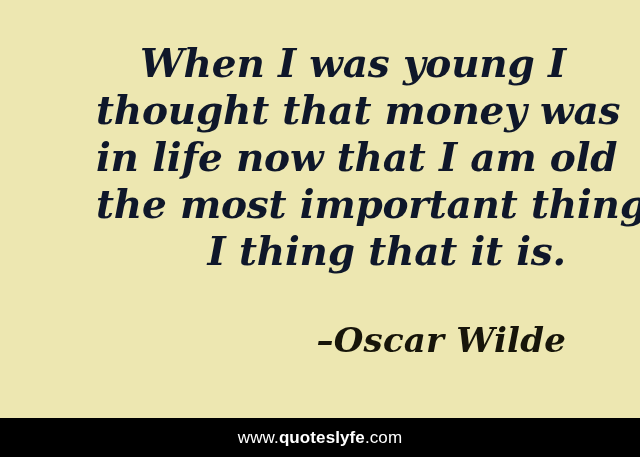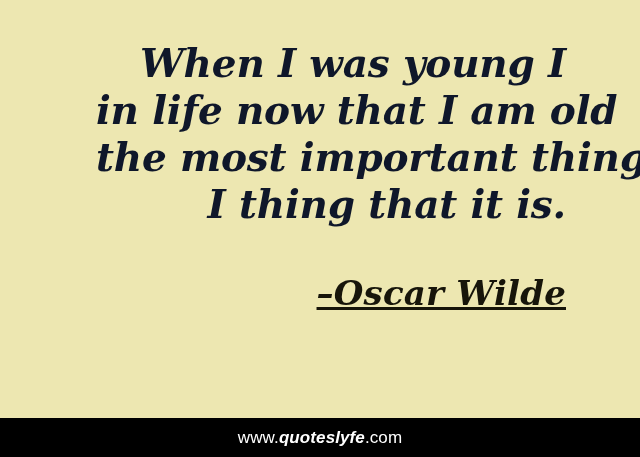--- a/index.html
+++ b/index.html
@@ -62,21 +62,20 @@
     padding-top: 44px;
     text-align: right;
     color: #17150a;
     font-family: "DejaVu Serif", "Liberation Serif", serif;
     font-style: italic;
     font-weight: bold;
     font-size: 34px;
     line-height: 42px;
     letter-spacing: 0.2px;
     white-space: nowrap;
-    text-decoration: underline;
   }
 
   .site-footer {
     position: absolute;
     left: 0;
     right: 0;
     bottom: 0;
     height: 39px;
     background: #000000;
     display: flex;
@@ -88,32 +87,32 @@
     color: #ffffff;
     font-family: "Liberation Sans", sans-serif;
     font-size: 17px;
     line-height: 17px;
     letter-spacing: 0.1px;
     white-space: nowrap;
   }
 
   .site-footer-text .brand {
     font-weight: bold;
-    font-style: italic;
   }
 </style>
 </head>
 <body>
 
 <div class="quote-card">
 
   <div class="quote-body">
 
     <blockquote class="quote-text">
       <span class="quote-line">When I was young I</span>
+      <span class="quote-line">thought that money was</span>
       <span class="quote-line">in life now that I am old</span>
       <span class="quote-line">the most important thing</span>
       <span class="quote-line">I thing that it is.</span>
     </blockquote>
 
     <div class="quote-author">–Oscar Wilde</div>
 
   </div>
 
   <div class="site-footer">

